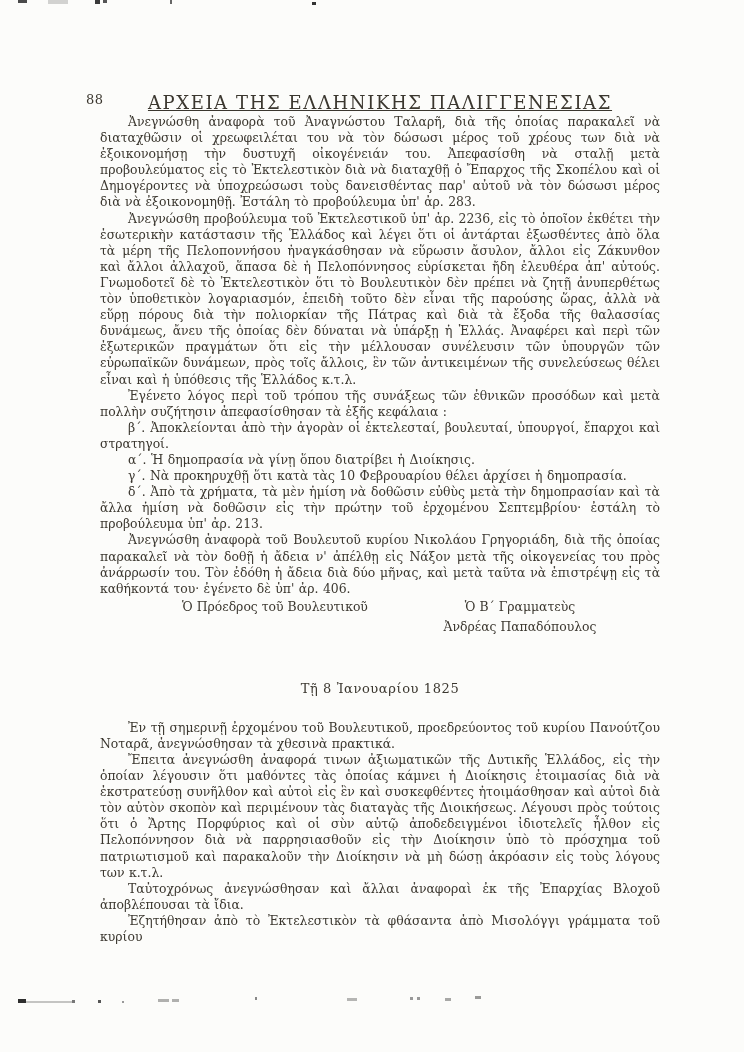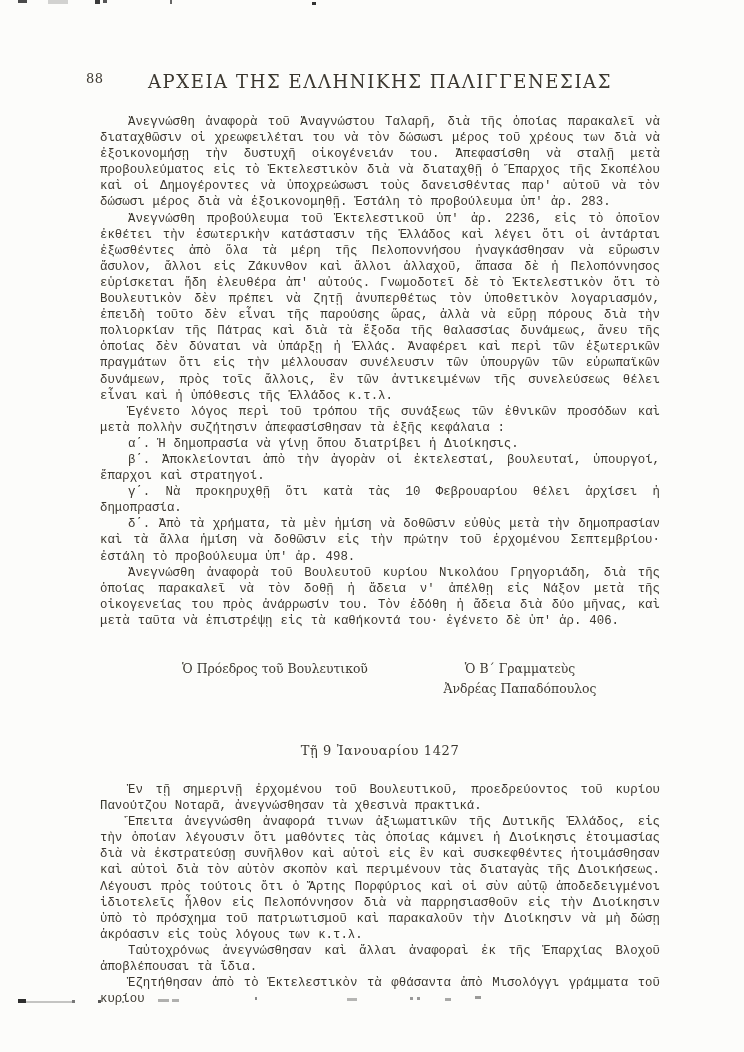--- a/index.html
+++ b/index.html
@@ -11,24 +11,25 @@
     position: relative;
     width: 744px;
     height: 1052px;
     background: #fcfcfa;
     font-family: "DejaVu Serif", "Liberation Serif", serif;
     color: #3b372f;
     overflow: hidden;
   }
   .running-head {
     position: absolute;
-    top: 71px;
+    top: 92px;
     left: 100px;
     width: 560px;
     height: 18px;
+    text-decoration: underline;
   }
   .page-num {
     position: absolute;
     left: -14px;
     top: 0;
     font-size: 13px;
     letter-spacing: 0.5px;
   }
   .head-title {
     display: block;
@@ -43,26 +44,25 @@
     left: 100px;
     width: 560px;
   }
   .text-block p {
     margin: 0;
     font-size: 12.4px;
     line-height: 16.1px;
     text-align: justify;
     text-indent: 28px;
     word-spacing: 0.5px;
-    font-family: Liberation Mono, monospace;
   }
   .signatures {
     position: relative;
     height: 46px;
-    margin-top: 30px;
+    margin-top: 0;
   }
   .sig {
     position: absolute;
     top: 0;
     text-align: center;
     font-size: 12.4px;
     line-height: 20px;
   }
   .sig.left  { left: 25px;  width: 300px; }
   .sig.right { right: 10px; width: 260px; }
@@ -85,38 +85,38 @@
     <span class="page-num">88</span>
     <span class="head-title">ΑΡΧΕΙΑ ΤΗΣ ΕΛΛΗΝΙΚΗΣ ΠΑΛΙΓΓΕΝΕΣΙΑΣ</span>
   </div>
 
   <div class="text-block">
 
     <p>Ἀνεγνώσθη ἀναφορὰ τοῦ Ἀναγνώστου Ταλαρῆ, διὰ τῆς ὁποίας παρακαλεῖ νὰ διαταχθῶσιν οἱ χρεωφειλέται του νὰ τὸν δώσωσι μέρος τοῦ χρέους των διὰ νὰ ἐξοικονομήσῃ τὴν δυστυχῆ οἰκογένειάν του. Ἀπεφασίσθη νὰ σταλῇ μετὰ προβουλεύματος εἰς τὸ Ἐκτελεστικὸν διὰ νὰ διαταχθῇ ὁ Ἔπαρχος τῆς Σκοπέλου καὶ οἱ Δημογέροντες νὰ ὑποχρεώσωσι τοὺς δανεισθέντας παρ' αὐτοῦ νὰ τὸν δώσωσι μέρος διὰ νὰ ἐξοικονομηθῇ. Ἐστάλη τὸ προβούλευμα ὑπ' ἀρ. 283.</p>
     <p>Ἀνεγνώσθη προβούλευμα τοῦ Ἐκτελεστικοῦ ὑπ' ἀρ. 2236, εἰς τὸ ὁποῖον ἐκθέτει τὴν ἐσωτερικὴν κατάστασιν τῆς Ἑλλάδος καὶ λέγει ὅτι οἱ ἀντάρται ἐξωσθέντες ἀπὸ ὅλα τὰ μέρη τῆς Πελοποννήσου ἠναγκάσθησαν νὰ εὕρωσιν ἄσυλον, ἄλλοι εἰς Ζάκυνθον καὶ ἄλλοι ἀλλαχοῦ, ἅπασα δὲ ἡ Πελοπόννησος εὑρίσκεται ἤδη ἐλευθέρα ἀπ' αὐτούς. Γνωμοδοτεῖ δὲ τὸ Ἐκτελεστικὸν ὅτι τὸ Βουλευτικὸν δὲν πρέπει νὰ ζητῇ ἀνυπερθέτως τὸν ὑποθετικὸν λογαριασμόν, ἐπειδὴ τοῦτο δὲν εἶναι τῆς παρούσης ὥρας, ἀλλὰ νὰ εὕρῃ πόρους διὰ τὴν πολιορκίαν τῆς Πάτρας καὶ διὰ τὰ ἔξοδα τῆς θαλασσίας δυνάμεως, ἄνευ τῆς ὁποίας δὲν δύναται νὰ ὑπάρξῃ ἡ Ἑλλάς. Ἀναφέρει καὶ περὶ τῶν ἐξωτερικῶν πραγμάτων ὅτι εἰς τὴν μέλλουσαν συνέλευσιν τῶν ὑπουργῶν τῶν εὐρωπαϊκῶν δυνάμεων, πρὸς τοῖς ἄλλοις, ἓν τῶν ἀντικειμένων τῆς συνελεύσεως θέλει εἶναι καὶ ἡ ὑπόθεσις τῆς Ἑλλάδος κ.τ.λ.</p>
     <p>Ἐγένετο λόγος περὶ τοῦ τρόπου τῆς συνάξεως τῶν ἐθνικῶν προσόδων καὶ μετὰ πολλὴν συζήτησιν ἀπεφασίσθησαν τὰ ἑξῆς κεφάλαια :</p>
 
+    <p>β΄. Ἀποκλείονται ἀπὸ τὴν ἀγορὰν οἱ ἐκτελεσταί, βουλευταί, ὑπουργοί, ἔπαρχοι καὶ στρατηγοί.</p>
     <p>α΄. Ἡ δημοπρασία νὰ γίνῃ ὅπου διατρίβει ἡ Διοίκησις.</p>
-    <p>β΄. Ἀποκλείονται ἀπὸ τὴν ἀγορὰν οἱ ἐκτελεσταί, βουλευταί, ὑπουργοί, ἔπαρχοι καὶ στρατηγοί.</p>
     <p>γ΄. Νὰ προκηρυχθῇ ὅτι κατὰ τὰς 10 Φεβρουαρίου θέλει ἀρχίσει ἡ δημοπρασία.</p>
-    <p>δ΄. Ἀπὸ τὰ χρήματα, τὰ μὲν ἡμίση νὰ δοθῶσιν εὐθὺς μετὰ τὴν δημοπρασίαν καὶ τὰ ἄλλα ἡμίση νὰ δοθῶσιν εἰς τὴν πρώτην τοῦ ἐρχομένου Σεπτεμβρίου· ἐστάλη τὸ προβούλευμα ὑπ' ἀρ. 498.</p>
+    <p>δ΄. Ἀπὸ τὰ χρήματα, τὰ μὲν ἡμίση νὰ δοθῶσιν εὐθὺς μετὰ τὴν δημοπρασίαν καὶ τὰ ἄλλα ἡμίση νὰ δοθῶσιν εἰς τὴν πρώτην τοῦ ἐρχομένου Σεπτεμβρίου· ἐστάλη τὸ προβούλευμα ὑπ' ἀρ. 213.</p>
 
     <p>Ἀνεγνώσθη ἀναφορὰ τοῦ Βουλευτοῦ κυρίου Νικολάου Γρηγοριάδη, διὰ τῆς ὁποίας παρακαλεῖ νὰ τὸν δοθῇ ἡ ἄδεια ν' ἀπέλθῃ εἰς Νάξον μετὰ τῆς οἰκογενείας του πρὸς ἀνάρρωσίν του. Τὸν ἐδόθη ἡ ἄδεια διὰ δύο μῆνας, καὶ μετὰ ταῦτα νὰ ἐπιστρέψῃ εἰς τὰ καθήκοντά του· ἐγένετο δὲ ὑπ' ἀρ. 406.</p>
 
     <div class="signatures">
       <div class="sig left">
         <div>Ὁ Πρόεδρος τοῦ Βουλευτικοῦ</div>
       </div>
       <div class="sig right">
         <div>Ὁ Β΄ Γραμματεὺς</div>
         <div>Ἀνδρέας Παπαδόπουλος</div>
       </div>
     </div>
 
-    <h3 class="date-heading">Τῇ 9 Ἰανουαρίου 1427</h3>
+    <h3 class="date-heading">Τῇ 8 Ἰανουαρίου 1825</h3>
 
     <p>Ἐν τῇ σημερινῇ ἐρχομένου τοῦ Βουλευτικοῦ, προεδρεύοντος τοῦ κυρίου Πανούτζου Νοταρᾶ, ἀνεγνώσθησαν τὰ χθεσινὰ πρακτικά.</p>
     <p>Ἔπειτα ἀνεγνώσθη ἀναφορά τινων ἀξιωματικῶν τῆς Δυτικῆς Ἑλλάδος, εἰς τὴν ὁποίαν λέγουσιν ὅτι μαθόντες τὰς ὁποίας κάμνει ἡ Διοίκησις ἑτοιμασίας διὰ νὰ ἐκστρατεύσῃ συνῆλθον καὶ αὐτοὶ εἰς ἓν καὶ συσκεφθέντες ἡτοιμάσθησαν καὶ αὐτοὶ διὰ τὸν αὐτὸν σκοπὸν καὶ περιμένουν τὰς διαταγὰς τῆς Διοικήσεως. Λέγουσι πρὸς τούτοις ὅτι ὁ Ἄρτης Πορφύριος καὶ οἱ σὺν αὐτῷ ἀποδεδειγμένοι ἰδιοτελεῖς ἦλθον εἰς Πελοπόννησον διὰ νὰ παρρησιασθοῦν εἰς τὴν Διοίκησιν ὑπὸ τὸ πρόσχημα τοῦ πατριωτισμοῦ καὶ παρακαλοῦν τὴν Διοίκησιν νὰ μὴ δώσῃ ἀκρόασιν εἰς τοὺς λόγους των κ.τ.λ.</p>
     <p>Ταὐτοχρόνως ἀνεγνώσθησαν καὶ ἄλλαι ἀναφοραὶ ἐκ τῆς Ἐπαρχίας Βλοχοῦ ἀποβλέπουσαι τὰ ἴδια.</p>
     <p>Ἐζητήθησαν ἀπὸ τὸ Ἐκτελεστικὸν τὰ φθάσαντα ἀπὸ Μισολόγγι γράμματα τοῦ κυρίου</p>
   </div>
 
   <div class="artifact" style="left:18px;top:0;width:9px;height:3px;background:#4a4a4a;"></div>
   <div class="artifact" style="left:48px;top:0;width:20px;height:4px;background:#d2d2d0;"></div>
   <div class="artifact" style="left:95px;top:0;width:5px;height:4px;background:#3a3a3a;"></div>

